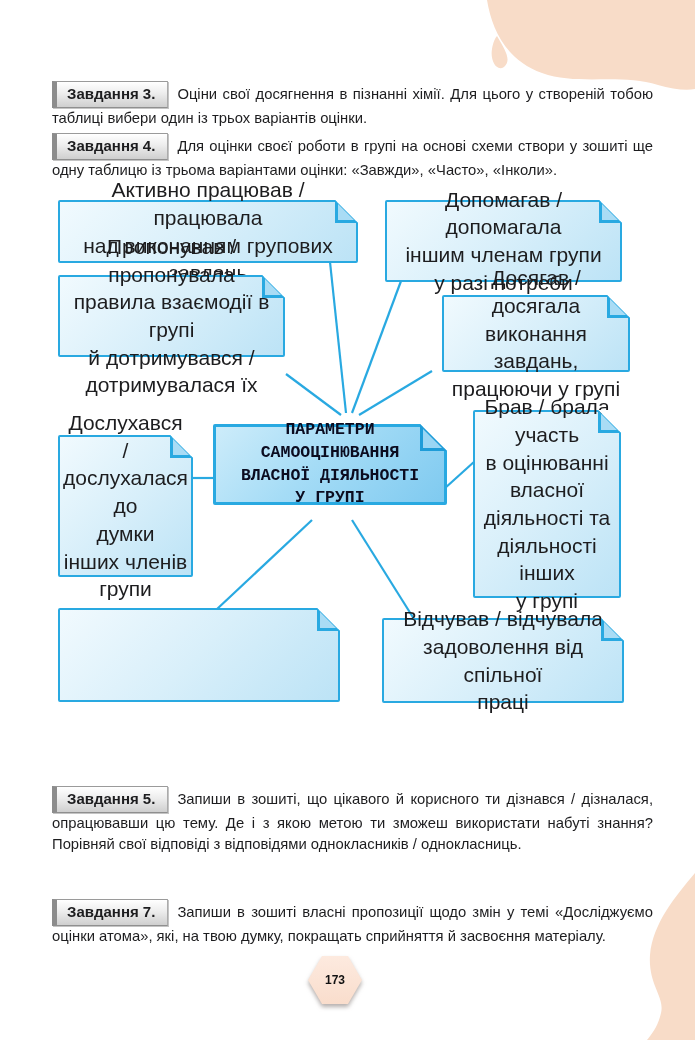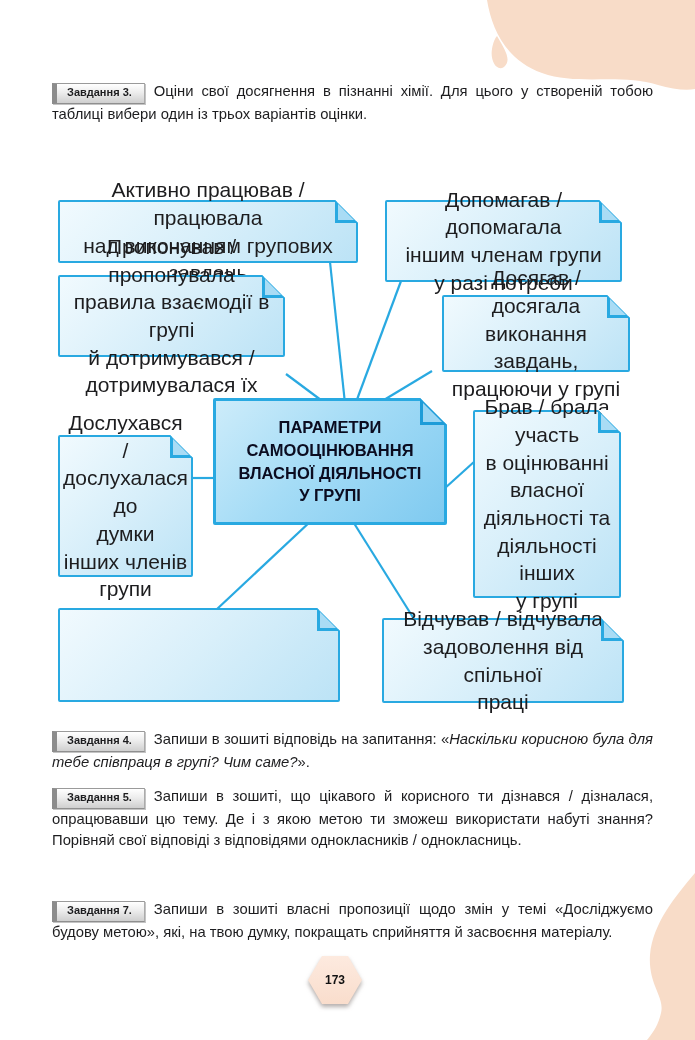--- a/index.html
+++ b/index.html
@@ -8,21 +8,21 @@
     font-family:"Liberation Sans", sans-serif;color:#1d1d1f;
   }
   
   .deco{position:absolute;z-index:0;pointer-events:none;}
   
   .task{
     position:absolute;left:52px;width:601px;margin:0;
     font-size:14.8px;line-height:1.44;text-align:justify;z-index:2;
   }
   .task-label{
-    display:inline-block;font-weight:700;font-size:11px;
+    display:inline-block;font-weight:700;font-size:15px;
     padding:1px 12px 2px 10px;margin-right:9px;vertical-align:baseline;
     background:linear-gradient(180deg,#ffffff 0%,#ededed 45%,#cfcfcf 100%);
     border-top:1px solid #9a9a9a;border-right:1px solid #ababab;
     border-bottom:1px solid #8f8f8f;border-left:5px solid #8c8c8c;
     box-shadow:1px 1px 0 #c4c4c4;
     white-space:nowrap;
   }
   .italic{font-style:italic;}
   
   .connectors{position:absolute;left:0;top:0;z-index:1;}
@@ -74,20 +74,23 @@
     <path d="M487,0 C492,30 506,60 542,73 C578,86 620,73 658,85 C672,89 686,91 695,89 L695,0 Z" fill="#f8dcc8"></path>
     <path d="M497,36 C505,50 512,60 504,67 C496,72 490,60 492,49 C493,43 495,38 497,36 Z" fill="#f8dcc8"></path>
   </svg>
   <svg class="deco" width="100" height="175" viewBox="0 0 100 175" style="left:595px;top:865px;">
     <path d="M100,8 C80,32 58,58 55,90 C53,120 70,132 66,148 C63,162 56,170 52,175 L100,175 Z" fill="#f8dcc8"></path>
   </svg>
 
   <p class="task" style="top:81px;">
     <span class="task-label">Завдання 3.</span><span>Оціни свої досягнення в пізнанні хімії. Для цього у створеній тобою таблиці вибери один із трьох варіантів оцінки.</span>
   </p>
+  <p class="task" style="top:133px;">
+    <span class="task-label">Завдання 4.</span><span>Для оцінки своєї роботи в групі на основі схеми створи у зошиті ще одну таблицю із трьома варіантами оцінки: «Завжди», «Часто», «Інколи».</span>
+  </p>
 
   <svg class="connectors" width="695" height="1040" viewBox="0 0 695 1040">
     <g stroke="#29a9e1" stroke-width="2.2" fill="none">
       <line x1="330" y1="262" x2="346" y2="413"></line>
       <line x1="286" y1="374" x2="341" y2="415"></line>
       <line x1="401" y1="281" x2="352" y2="413"></line>
       <line x1="432" y1="371" x2="359" y2="415"></line>
       <line x1="192" y1="478" x2="216" y2="478"></line>
       <line x1="444" y1="489" x2="475" y2="461"></line>
       <line x1="312" y1="520" x2="216" y2="610"></line>
@@ -112,21 +115,21 @@
     <span>Допомагав / допомагала
 іншим членам групи
 у разі потреби</span>
   </div>
   <div class="node" style="left:442px;top:295px;width:188px;height:77px;">
     <i class="fold-inner"></i>
     <span>Досягав / досягала
 виконання завдань,
 працюючи у групі</span>
   </div>
-  <div class="node node-center" style="left:213px;top:398px;width:234px;height:127px;">
+  <div class="node node-center" style="left:213px;top:424px;width:234px;height:81px;font-family:Liberation Mono, monospace;">
     <i class="fold-inner"></i>
     <span>ПАРАМЕТРИ
 САМООЦІНЮВАННЯ
 ВЛАСНОЇ ДІЯЛЬНОСТІ
 У ГРУПІ</span>
   </div>
   <div class="node" style="left:58px;top:435px;width:135px;height:142px;">
     <i class="fold-inner"></i>
     <span>Дослухався /
 дослухалася до
@@ -147,27 +150,24 @@
   <div class="node" style="left:58px;top:608px;width:282px;height:94px;">
     <i class="fold-inner"></i>
   </div>
   <div class="node" style="left:382px;top:618px;width:242px;height:85px;text-align:center;">
     <i class="fold-inner"></i>
     <span>Відчував / відчувала
 задоволення від спільної
 праці</span>
   </div>
 
-  <p class="task" style="top:729px;">
-    <span class="task-label">Завдання 4.</span><span>Запиши в зошиті відповідь на запитання: «</span><span class="italic">Наскільки корисною була для тебе співпраця в групі? Чим саме?</span><span>».</span>
-  </p>
   <p class="task" style="top:786px;">
     <span class="task-label">Завдання 5.</span><span>Запиши в зошиті, що цікавого й корисного ти дізнався / дізналася, опрацювавши цю тему. Де і з якою метою ти зможеш використати набуті знання? Порівняй свої відповіді з відповідями однокласників / однокласниць.</span>
   </p>
   <p class="task" style="top:899px;">
-    <span class="task-label">Завдання 7.</span><span>Запиши в зошиті власні пропозиції щодо змін у темі «Досліджуємо будову метою», які, на твою думку, покращать сприйняття й засвоєння матеріалу.</span>
+    <span class="task-label">Завдання 7.</span><span>Запиши в зошиті власні пропозиції щодо змін у темі «Досліджуємо оцінки атома», які, на твою думку, покращать сприйняття й засвоєння матеріалу.</span>
   </p>
 
   <div class="hex-wrap">
     <div class="hex">173</div>
   </div>
 
 </div>
 
 </body></html>

